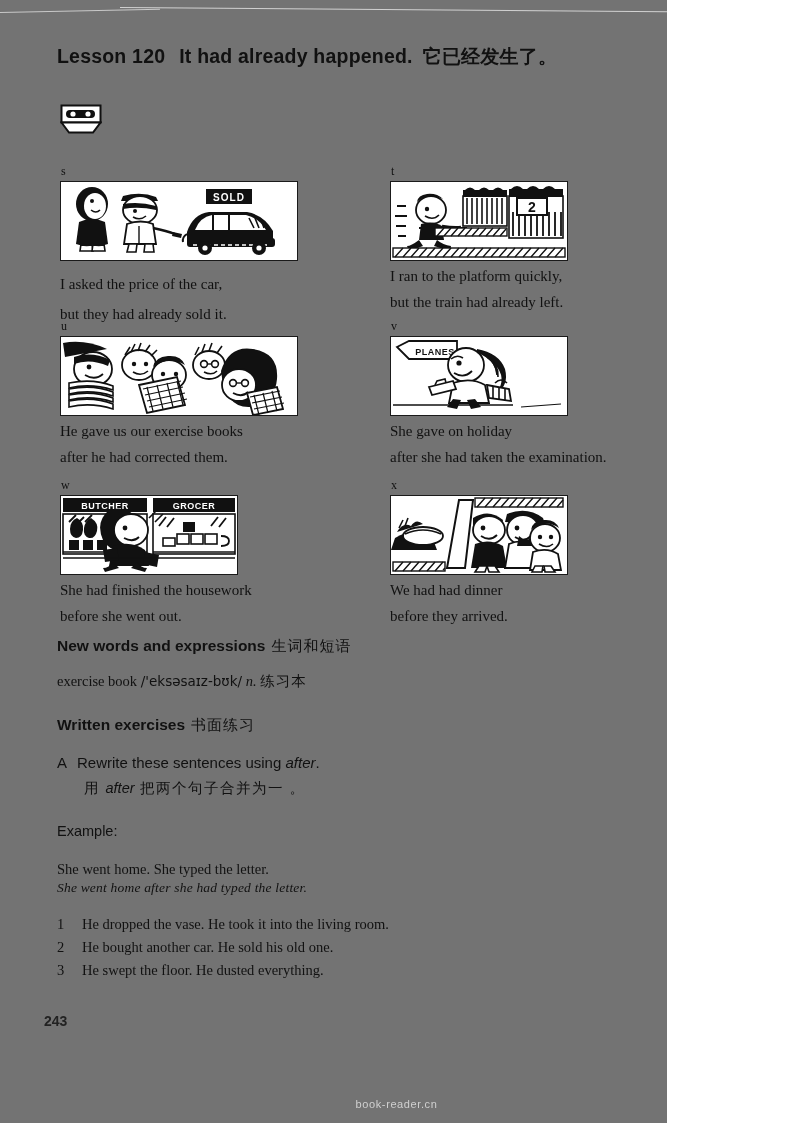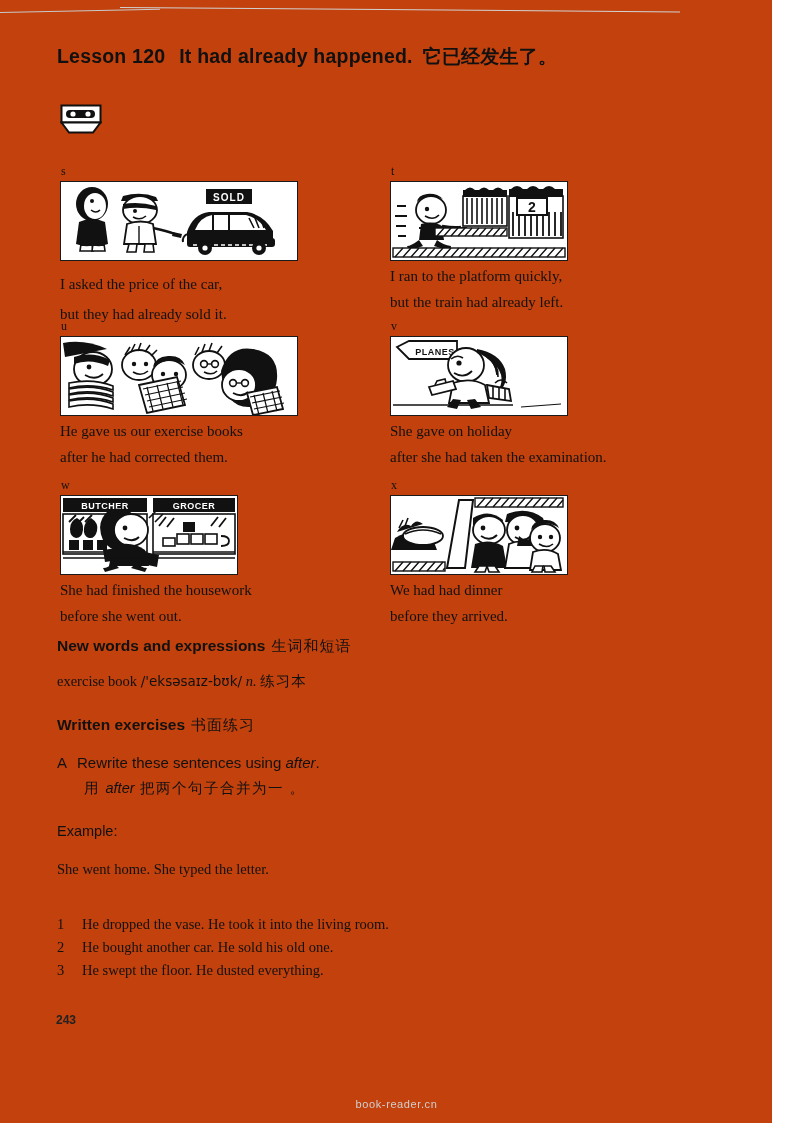--- a/index.html
+++ b/index.html
@@ -6,25 +6,24 @@
     margin: 0;
     padding: 0;
     background: #ffffff;
   }
   body {
     font-family: "Liberation Serif", serif;
     color: #111111;
   }
   .page {
     position: relative;
-    width: 736px;
+    width: 667px;
     height: 1123px;
-    background: #c2410c;
+    background: #737373;
     overflow: hidden;
-    padding-left: 36px;
   }
   
   .scan-edge {
     position: absolute;
     left: 0;
     top: 6px;
     width: 793px;
     height: 14px;
     pointer-events: none;
   }
@@ -218,24 +217,24 @@
   }
   .num-item .n {
     position: absolute;
     left: 0;
     top: 0;
   }
 
   
   .page-number {
     position: absolute;
-    left: 56px;
+    left: 44px;
     top: 1013px;
     font-family: "Liberation Sans", sans-serif;
-    font-size: 12px;
+    font-size: 14px;
     font-weight: bold;
     color: #222;
   }
   .watermark {
     position: absolute;
     left: 0;
     top: 1098px;
     width: 793px;
     text-align: center;
     font-family: "Liberation Sans", sans-serif;
@@ -603,20 +602,21 @@
     <div class="ex-a-en">
       <span class="lbl">A</span><span>Rewrite these sentences using </span><span class="it">after</span><span>.</span>
     </div>
     <div class="ex-a-cn">
       <span>用 </span><span class="it">after</span><span> 把两个句子合并为一 。</span>
     </div>
   </div>
 
   <div class="example-label">Example:</div>
   <div class="example-q">She went home. She typed the letter.</div>
+  <div class="example-a">She went home after she had typed the letter.</div>
 
   <div class="num-list">
     <div class="num-item">
       <span class="n">1</span><span>He dropped the vase. He took it into the living room.</span>
     </div>
     <div class="num-item">
       <span class="n">2</span><span>He bought another car. He sold his old one.</span>
     </div>
     <div class="num-item">
       <span class="n">3</span><span>He swept the floor. He dusted everything.</span>

